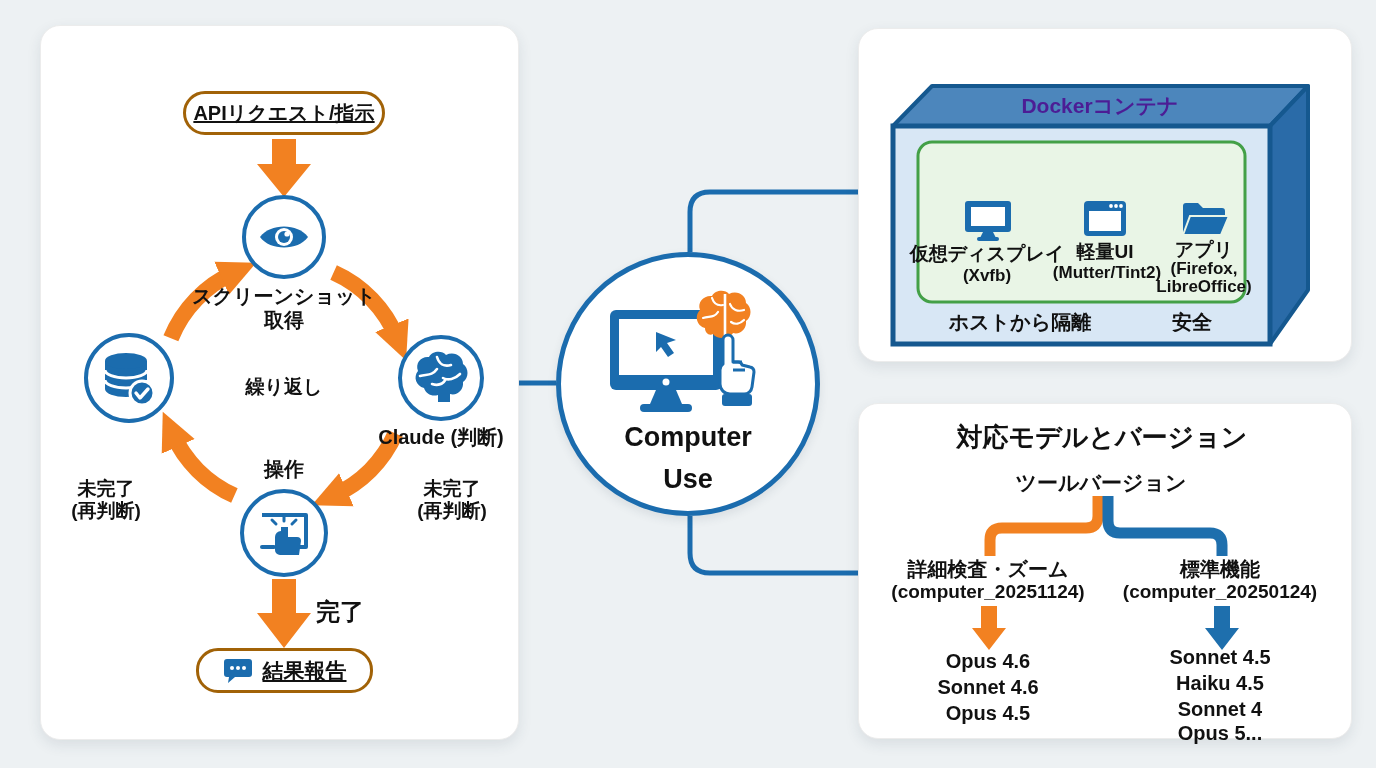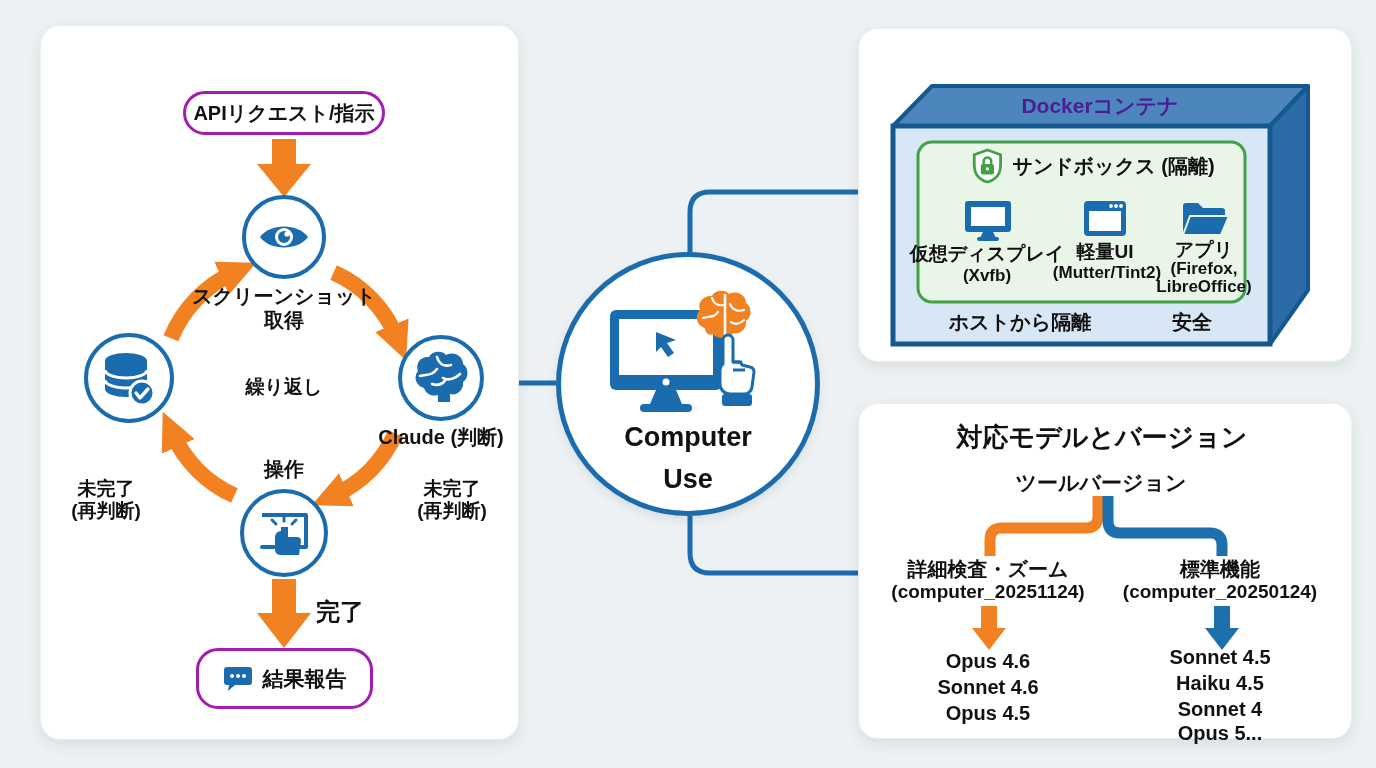--- a/index.html
+++ b/index.html
@@ -16,22 +16,22 @@
   }
   .lbl{
     position:absolute;transform:translate(-50%,-50%);
     white-space:nowrap;font-weight:bold;line-height:1.1;text-align:center;
   }
   .node{
     position:absolute;background:#fff;border:4px solid #1b6cae;border-radius:50%;
     box-sizing:border-box;display:flex;align-items:center;justify-content:center;
   }
   .bluebox{
-    position:absolute;background:#fff;border:3px solid #a21caf;border-radius:22px;
-    box-sizing:border-box;display:flex;align-items:center;justify-content:center;gap:10px;
+    position:absolute;background:#fff;border:3px solid #a16207;border-radius:22px;
+    box-sizing:border-box;display:flex;align-items:center;justify-content:center;gap:10px;text-decoration:underline;
   }
   svg{position:absolute;overflow:visible;}
   .icon-svg{position:absolute;}
   .t20{font-size:20px;} .t19{font-size:19px;} .t17{font-size:17px;}
   .t21{font-size:21px;} .t24{font-size:24px;} .t26{font-size:26px;} .t27{font-size:27px;} .t29{font-size:19px;}
   .white{color:#4c1d95;}
 </style>
 </head>
 <body>
 
@@ -106,21 +106,21 @@
   <div class="lbl t20" style="left:284px;top:320px;">取得</div>
   <div class="lbl t29" style="left:284px;top:387px;">繰り返し</div>
   <div class="lbl t20" style="left:441px;top:437px;">Claude (判断)</div>
   <div class="lbl t20" style="left:284px;top:469px;">操作</div>
   <div class="lbl t19" style="left:106px;top:489px;">未完了</div>
   <div class="lbl t19" style="left:106px;top:511px;">(再判断)</div>
   <div class="lbl t19" style="left:452px;top:489px;">未完了</div>
   <div class="lbl t19" style="left:452px;top:511px;">(再判断)</div>
   <div class="lbl t24" style="left:340px;top:612px;">完了</div>
 
-  <div class="bluebox" style="left:196px;top:648px;width:177px;height:61px;">
+  <div class="bluebox" style="left:196px;top:648px;width:177px;height:45px;">
     <svg width="30" height="26" viewBox="0 0 30 26" style="position:static;">
       <path d="M4,1 h22 a3,3 0 0 1 3,3 v12 a3,3 0 0 1 -3,3 h-14 l-7,6 1,-6 h-2 a3,3 0 0 1 -3,-3 v-12 a3,3 0 0 1 3,-3 z" fill="#1b6cae"></path>
       <circle cx="9" cy="10" r="2" fill="#fff"></circle>
         <circle cx="15" cy="10" r="2" fill="#fff"></circle>
         <circle cx="21" cy="10" r="2" fill="#fff"></circle>
     </svg>
     <span class="t21" style="font-weight:bold;">結果報告</span>
   </div>
 
   <div class="node" style="left:556px;top:252px;width:264px;height:264px;border-width:5px;box-shadow:0 4px 10px rgba(40,60,80,.10);"></div>
@@ -153,29 +153,20 @@
 
   <svg style="left:875px;top:78px;" width="450" height="275" viewBox="875 78 450 275">
     <polygon points="893,126 932,86 1308,86 1270,126" fill="#4c86bc" stroke="#15588f" stroke-width="4" stroke-linejoin="round"></polygon>
     <polygon points="1270,126 1308,86 1308,290 1270,344" fill="#2a6ba8" stroke="#15588f" stroke-width="4" stroke-linejoin="round"></polygon>
     <rect x="893" y="126" width="377" height="218" fill="#d8e7f5" stroke="#15588f" stroke-width="5"></rect>
     <rect x="918" y="142" width="327" height="160" rx="14" fill="#e9f5e6" stroke="#43a047" stroke-width="3"></rect>
   </svg>
 
   <div class="lbl t21 white" style="left:1100px;top:106px;">Dockerコンテナ</div>
 
-  <div style="position:absolute;left:1093px;top:166px;transform:translate(-50%,-50%);display:flex;align-items:center;gap:9px;">
-    <svg width="32" height="36" viewBox="0 0 34 38" style="position:static;">
-      <path d="M17,2 L31,7 V18 C31,28 25,34 17,36 C9,34 3,28 3,18 V7 Z" fill="#fff" stroke="#43a047" stroke-width="3" stroke-linejoin="round"></path>
-      <path d="M13,17 v-3 a4,4 0 0 1 8,0 v3" fill="none" stroke="#43a047" stroke-width="2.6"></path>
-      <rect x="10" y="17" width="14" height="11" rx="2" fill="#43a047"></rect>
-      <circle cx="17" cy="22" r="1.8" fill="#fff"></circle>
-    </svg>
-    <span class="t20" style="font-weight:bold;">サンドボックス (隔離)</span>
-  </div>
 
   <svg class="icon-svg" style="left:963px;top:199px;" width="50" height="42" viewBox="0 0 50 42">
     <rect x="2" y="2" width="46" height="31" rx="3" fill="#1b6cae"></rect>
     <rect x="8" y="8" width="34" height="19" fill="#fff"></rect>
     <polygon points="20,33 30,33 33,39 17,39" fill="#1b6cae"></polygon>
     <rect x="14" y="38" width="22" height="4" rx="2" fill="#1b6cae"></rect>
   </svg>
   <svg class="icon-svg" style="left:1083px;top:200px;" width="44" height="37" viewBox="0 0 44 37">
     <rect x="1" y="1" width="42" height="35" rx="4" fill="#1b6cae"></rect>
     <rect x="6" y="11" width="32" height="20" fill="#fff"></rect>

